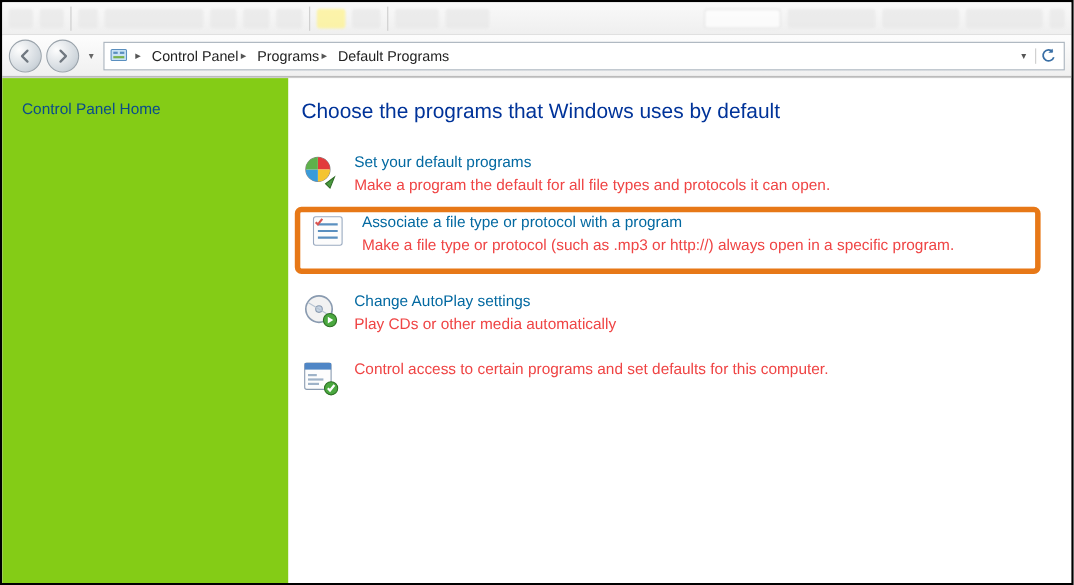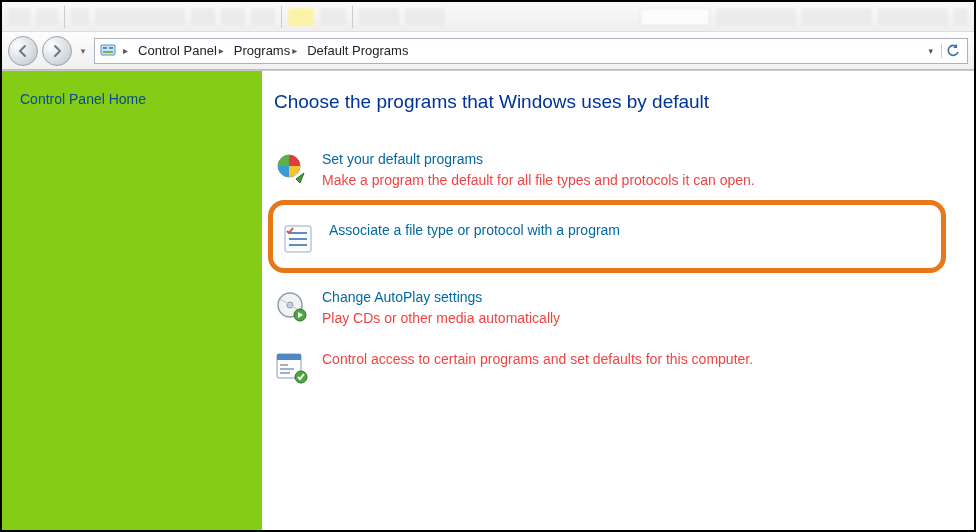--- a/index.html
+++ b/index.html
@@ -97,21 +97,21 @@
   .sidebar a { color:#0a4b8c; text-decoration:none; font-size:14px; }
   .main {
     flex:1;
     padding: 20px 24px 20px 4px;
     position:relative;
   }
   .main h1 {
     color:#003399;
     font-weight:400;
     font-size:19px;
-    margin-bottom:30px;
+    margin-bottom:18px;
     padding-left:8px;
   }
   .item {
     display:flex;
     gap:14px;
     padding: 8px 8px 14px 8px;
     align-items:flex-start;
   }
   .item .icon {
     width:34px; height:34px; flex-shrink:0;
@@ -125,22 +125,22 @@
     display:block;
     margin-bottom:4px;
   }
   .item .desc {
     color:#ef4444;
     font-size:14px;
     line-height:1.35;
   }
   .callout {
     border: 5px solid #e77817;
-    border-radius: 16px;
-    padding: 17px 10px 12px 8px;
+    border-radius: 6px;
+    padding: 0 10px 12px 8px;
     margin: -4px 4px 8px 2px;
   }
   .callout .item { padding:0; }
 
   
   svg { display:block; }
 </style>
 </head>
 <body>
 
@@ -248,20 +248,21 @@
           <svg width="34" height="34" viewBox="0 0 34 34">
             <rect x="4" y="4" width="26" height="26" rx="2" fill="#fcfcfc" stroke="#9aaac0"></rect>
             <line x1="8" y1="11" x2="26" y2="11" stroke="#5a8fbf" stroke-width="2"></line>
             <line x1="8" y1="17" x2="26" y2="17" stroke="#5a8fbf" stroke-width="2"></line>
             <line x1="8" y1="23" x2="26" y2="23" stroke="#5a8fbf" stroke-width="2"></line>
             <path d="M6 9 L8 11 L12 6" stroke="#d9534f" stroke-width="2" fill="none"></path>
           </svg>
         </div>
         <div class="text">
           <a href="#" class="title">Associate a file type or protocol with a program</a>
+          <div class="desc">Make a file type or protocol (such as .mp3 or http://) always open in a specific program.</div>
         </div>
       </div>
     </div>
 
     <div class="item">
       <div class="icon">
         <svg width="34" height="34" viewBox="0 0 34 34">
           <circle cx="16" cy="16" r="12" fill="#f2f2f2" stroke="#8a9bb0" stroke-width="1.5"></circle>
           <circle cx="16" cy="16" r="3" fill="#c6d4e3" stroke="#8a9bb0"></circle>
           <line x1="6" y1="10" x2="26" y2="22" stroke="#b7c4d2" stroke-width="1"></line>

